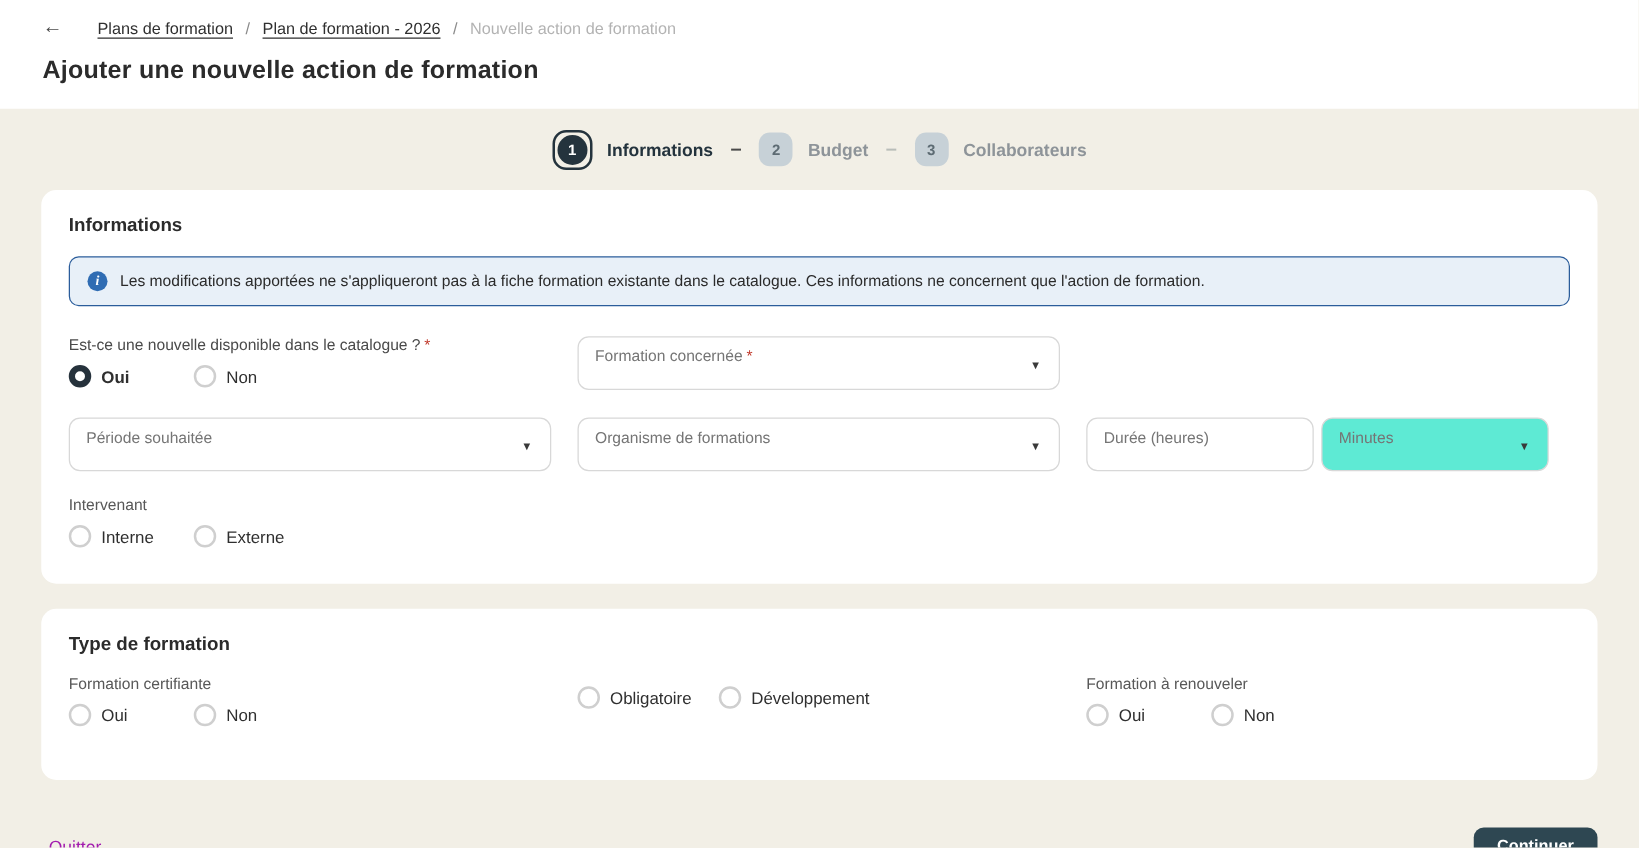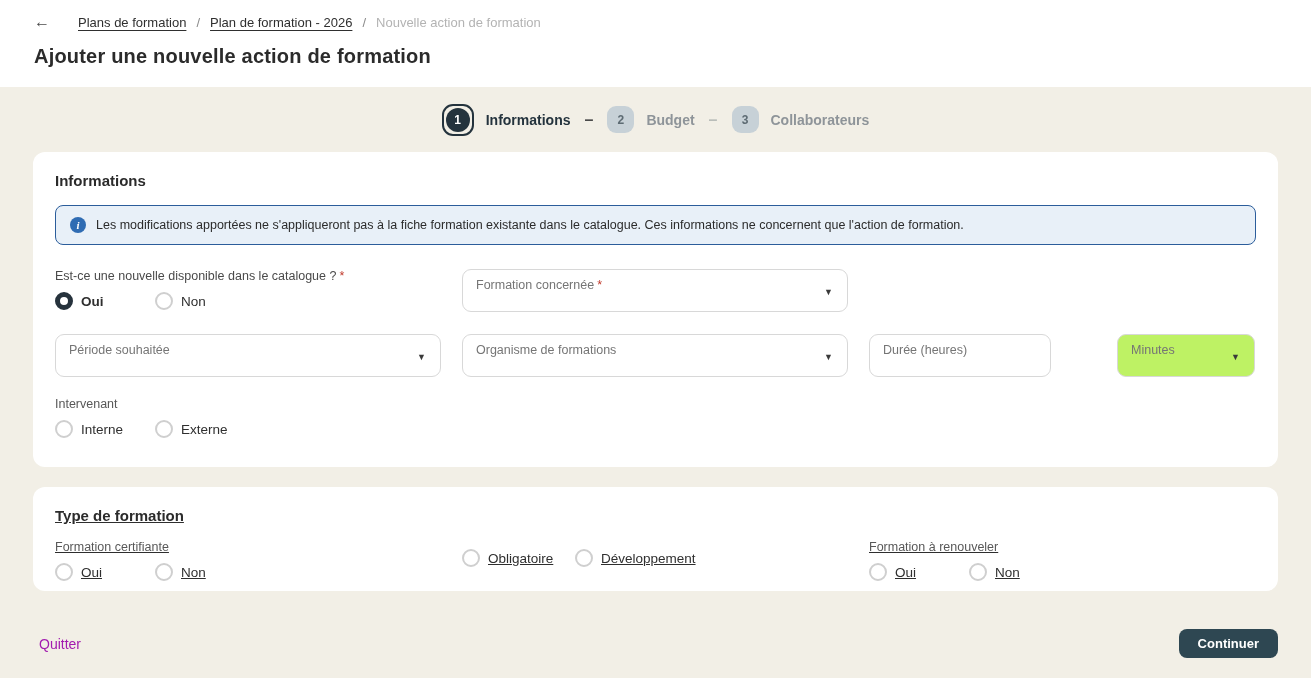--- a/index.html
+++ b/index.html
@@ -26,32 +26,32 @@
   .step-badge.active { background:#24333d; color:#fff; }
   .step-badge.inactive { width:27px; height:27px; background:#c7d1d7; color:#5d6b73; border-radius:9px; }
   .step-label { font-size:14px; font-weight:700; }
   .step-label.active { color:#24333d; }
   .step-label.inactive { color:#8e9499; }
   .step-dash { color:#4a4a4a; font-weight:700; margin:0 2px; }
   .step-dash.dim { color:#b9bdb9; }
   
   .card { background:#fff; border-radius:12px; margin:0 33px; padding:20px 22px; }
   .card-1 { height:315px; }
-  .card-2 { height:104px; margin-top:20px;text-decoration:underline; }
+  .card-2 { height:137px; margin-top:20px; }
   .card-title { font-size:15px; font-weight:700; color:#2b2b2b; }
   
   .banner { margin-top:16px; border:1px solid #2b5d9b; background:#e8f0f8; border-radius:8px; padding:10px 14px; display:flex; align-items:center; gap:10px; height:40px; }
   .info-icon { flex:0 0 auto; width:16px; height:16px; border-radius:50%; background:#2f6cb3; color:#fff; font-size:11px; font-weight:700; display:inline-flex; align-items:center; justify-content:center; font-family:"Liberation Serif", serif; font-style:italic; }
   .banner-text { font-size:12.5px; color:#2b2b2b; }
   
   .frow { display:grid; grid-template-columns:386px 386px 386px; column-gap:21px; margin-top:24px; }
   .frow-2 { margin-top:22px; }
-  .fcell-split { display:grid; grid-template-columns:182px 182px; column-gap:22px; }
+  .fcell-split { display:grid; grid-template-columns:182px 182px; column-gap:6px; }
   .field { position:relative; height:43px; border:1px solid #d8d8d8; border-radius:9px; background:#fff; cursor:pointer;text-align:right; }
-  .field.gray { background:#bef264;margin-left:44px; }
+  .field.gray { background:#5eead4; }
   .flabel { position:absolute; top:8px; left:13px; font-size:12.5px; color:#757575; }
   .req { color:#c0392b; margin-left:3px; }
   .caret { position:absolute; right:14px; top:50%; transform:translateY(-42%); font-size:9px; color:#3a3a3a; }
   
   .group-label { font-size:12.5px; color:#585858; }
   .radio-row { display:flex; align-items:flex-end; margin-top:9px; }
   .radio-opt { display:flex; align-items:center; gap:8px; width:100px; cursor:pointer; }
   .radio-opt.wide { width:113px; }
   .radio { width:18px; height:18px; border-radius:50%; border:2px solid #cfcfcf; background:#fff; flex:0 0 auto; }
   .radio.checked { border:5px solid #26323c; }

